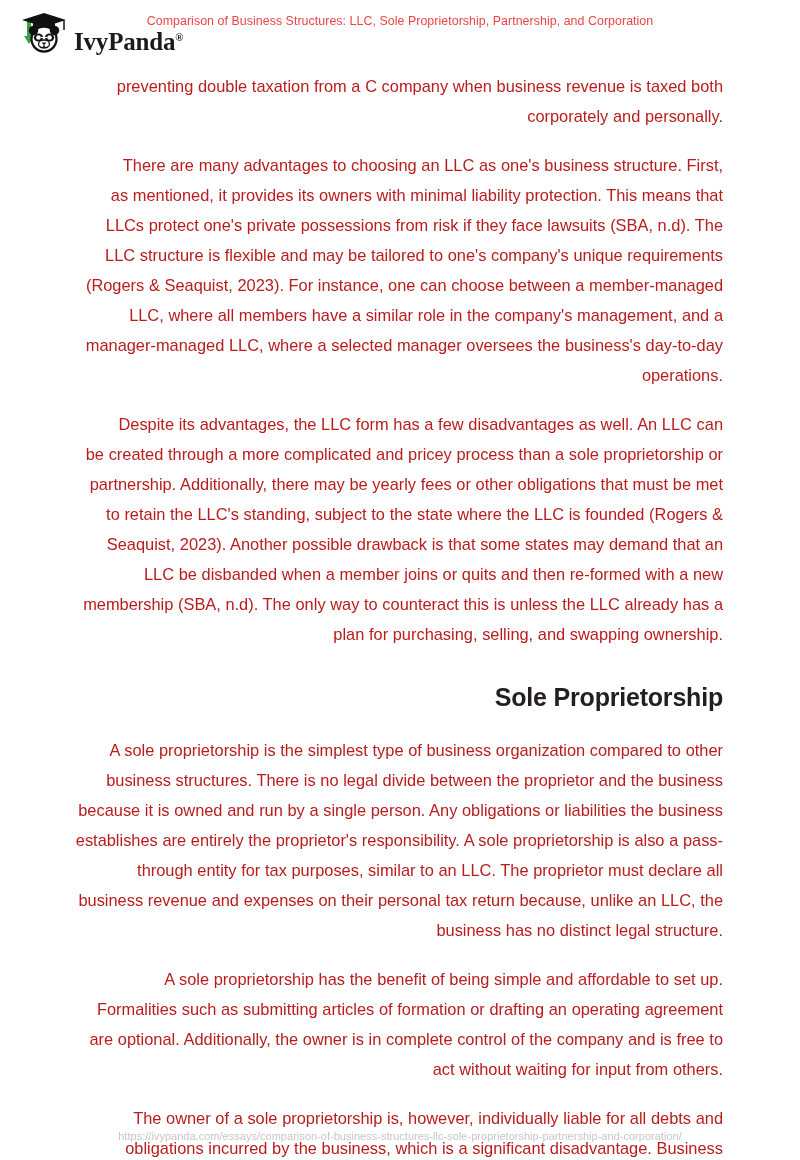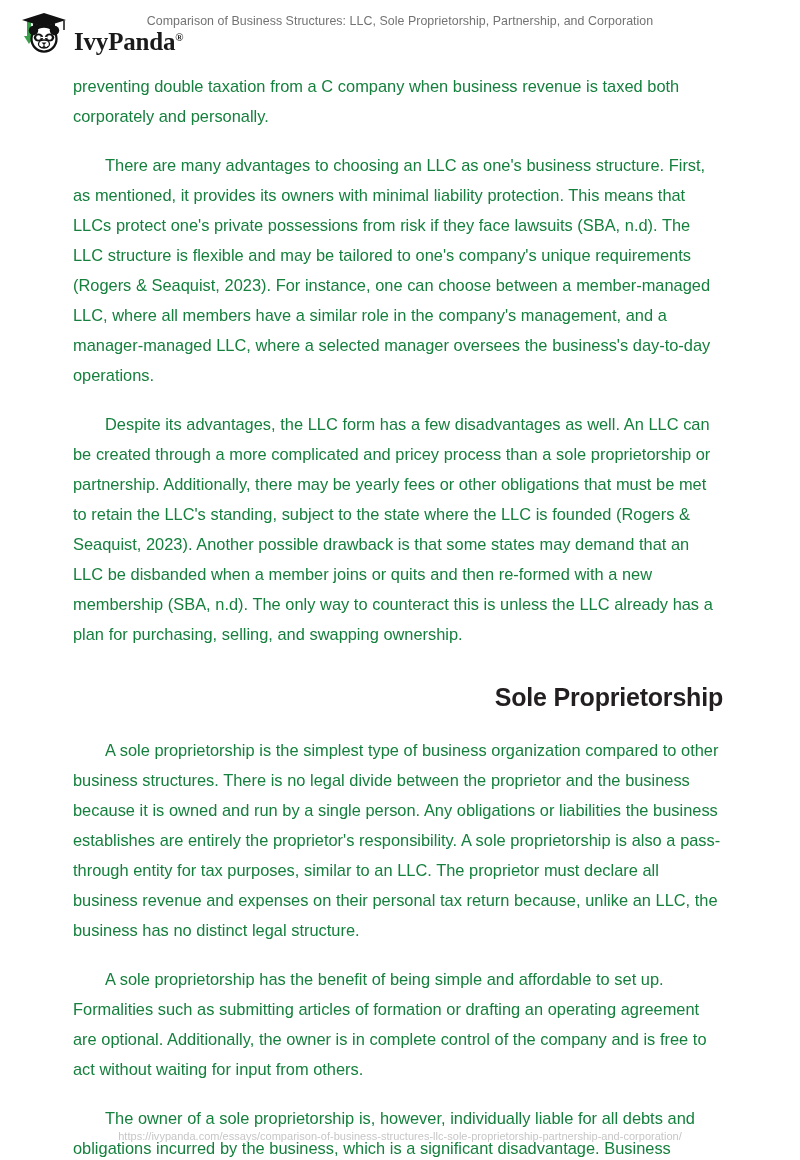--- a/index.html
+++ b/index.html
@@ -54,39 +54,39 @@
     vertical-align: super;
     font-weight: bold;
   }
   .doc-title {
     position: absolute;
     left: 0;
     top: 14px;
     width: 800px;
     text-align: center;
     font-size: 12.4px;
-    color: #737373;
+    color: #ef4444;
     letter-spacing: 0.05px;
     white-space: nowrap;
   }
 
   
   .content {
     position: absolute;
     left: 73px;
     top: 71px;
     width: 650px;
   }
   .para {
     font-size: 16.4px;
     line-height: 30px;
-    color: #15803d;
+    color: #b91c1c;
     margin: 0 0 4px 0;
     text-indent: 32px;
-    text-align: left;
+    text-align: right;
     word-spacing: 0.1px;
   }
   .para.no-indent {
     text-indent: 0;
   }
   .para + .para {
     margin-top: 19px;
   }
   h2.section-heading {
     font-size: 25px;

